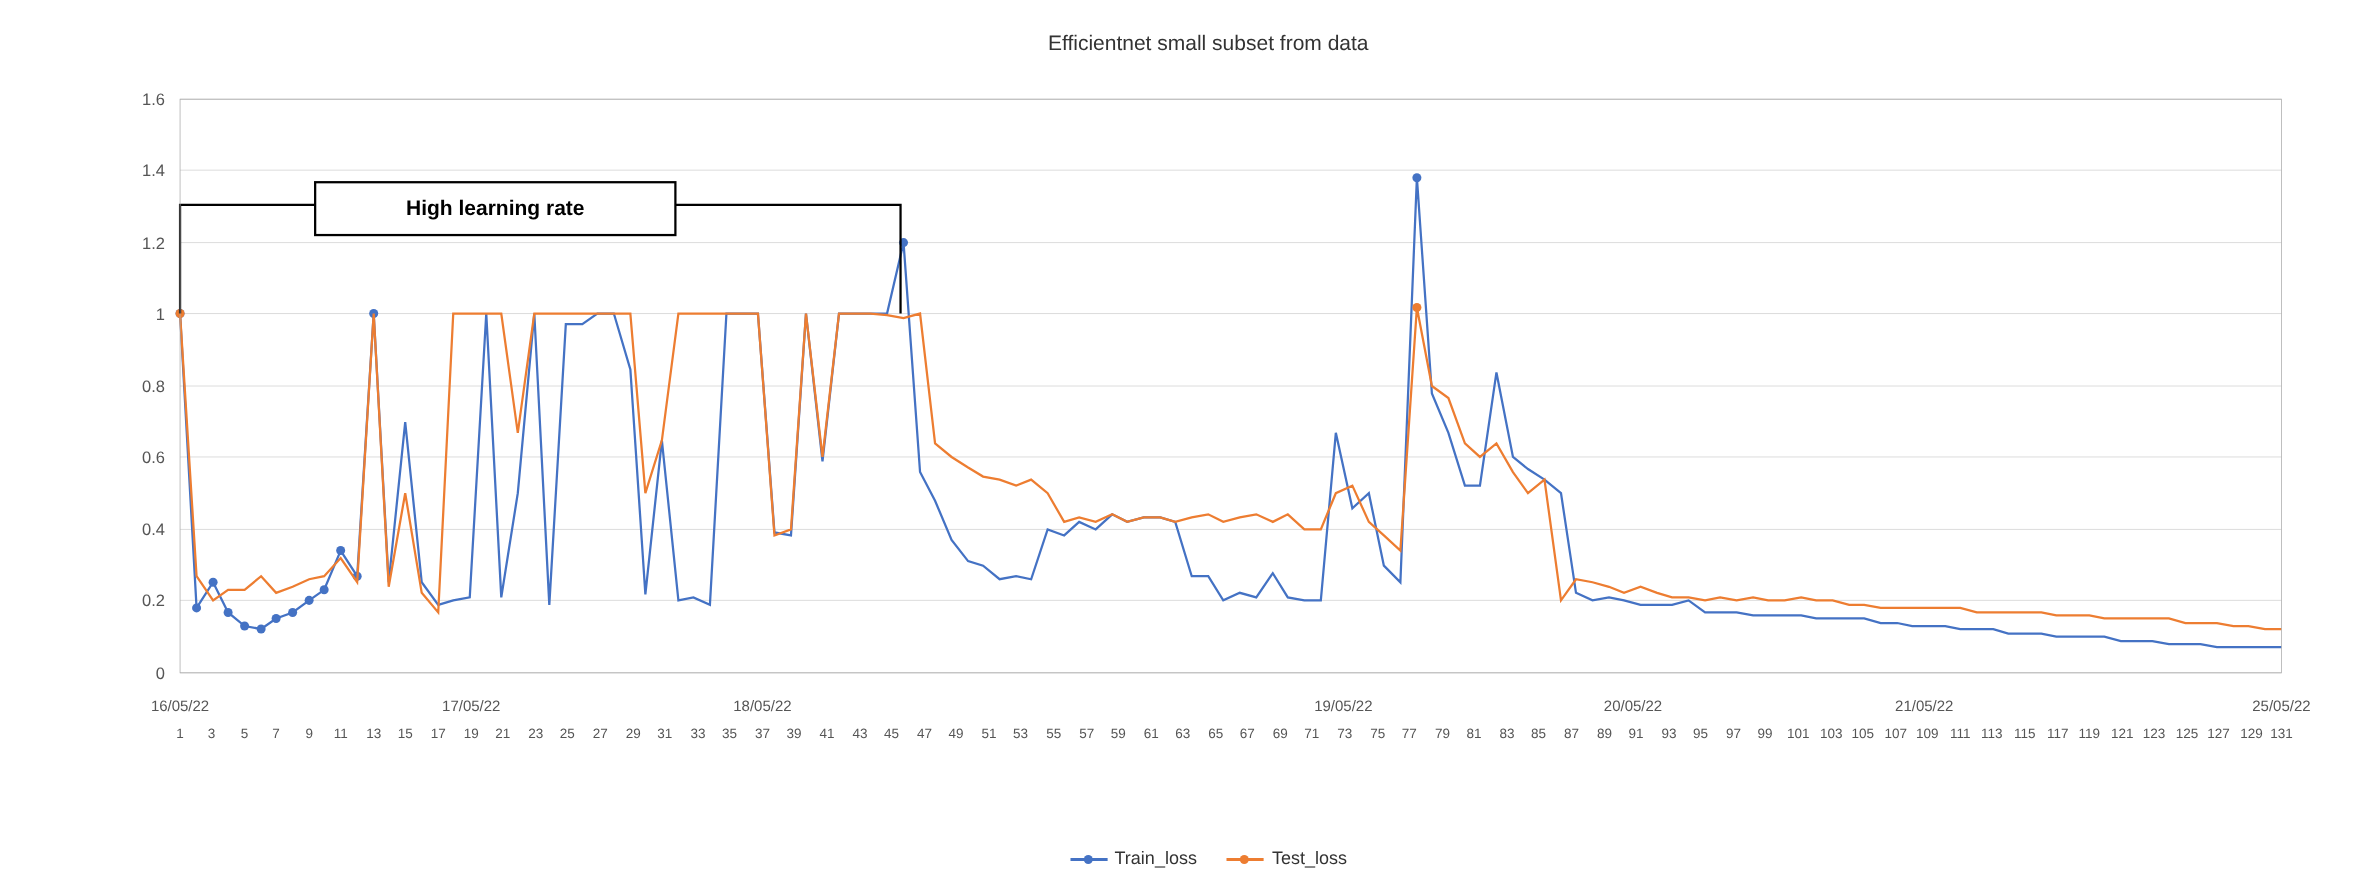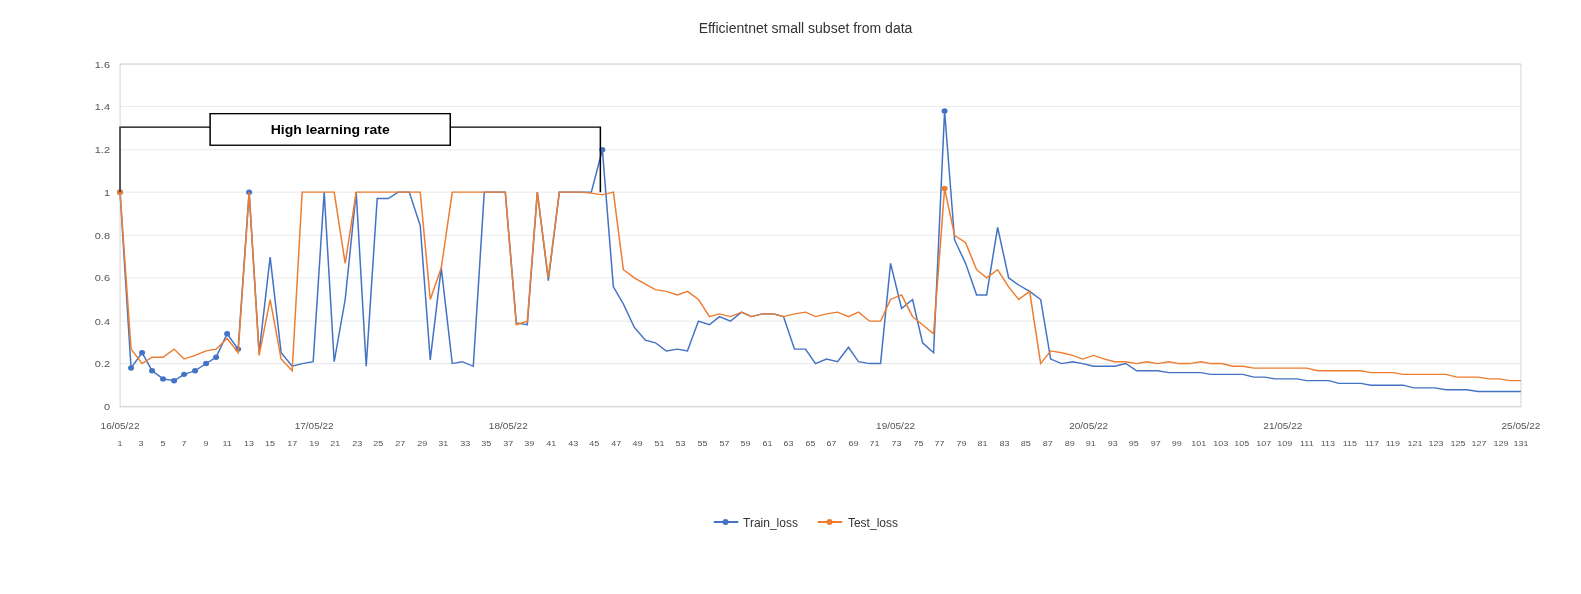--- a/index.html
+++ b/index.html
@@ -7,21 +7,21 @@
       background: #ffffff;
       font-family: 'Segoe UI', Arial, sans-serif;
       width: 1581px;
       height: 594px;
       overflow: hidden;
     }
     .chart-container {
       width: 1581px;
       height: 594px;
       position: relative;
-      padding: 20px 30px 120px 60px;
+      padding: 20px 30px 71px 60px;
     }
     .chart-title {
       text-align: center;
       font-size: 14px;
       color: #333;
       margin-bottom: 10px;
     }
     .chart-area {
       position: relative;
       width: 100%;
@@ -37,21 +37,21 @@
       left: 50%;
       transform: translateX(-50%);
       display: flex;
       gap: 20px;
       font-size: 12px;
       color: #333;
       align-items: center;
     }
     .legend-item {
       display: flex;
-      align-items: flex-start;
+      align-items: flex-end;
       gap: 5px;
     }
   </style>
 </head>
 <body>
 
 <div class="chart-container">
   <div class="chart-title">Efficientnet small subset from data</div>
   <div class="chart-area">
     <svg class="main-chart" viewBox="0 0 1490 470" preserveAspectRatio="none">

